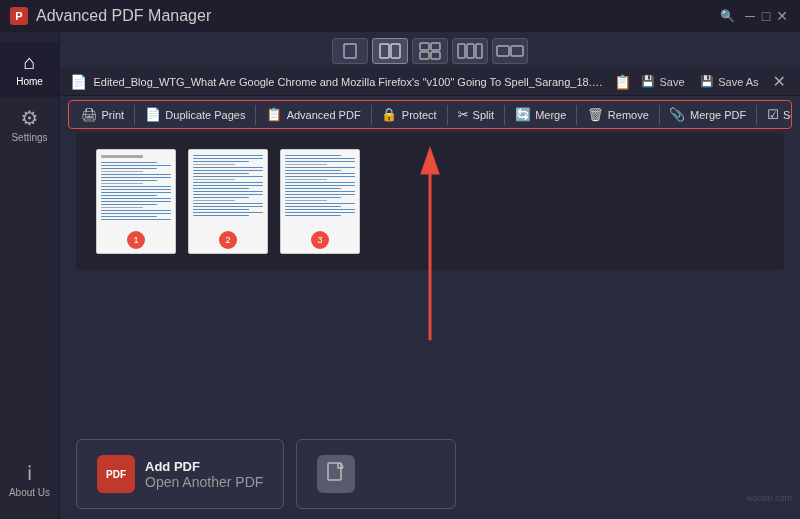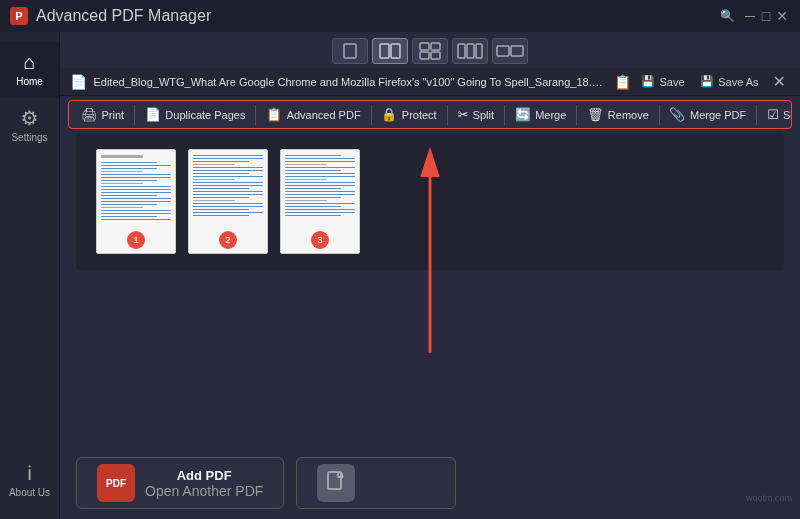--- a/index.html
+++ b/index.html
@@ -280,24 +280,23 @@
       padding: 8px 16px 10px;
       flex-shrink: 0;
     }
     .add-btn {
       display: flex;
       align-items: center;
       gap: 10px;
       background: #2e2e42;
       border: 1px solid #555;
       border-radius: 6px;
-      padding: 6px 20px;
+      padding: 15px 20px;
       cursor: pointer;
       min-width: 160px;
-      text-align: center;
     }
     .add-btn-icon {
       width: 38px;
       height: 38px;
       border-radius: 6px;
       display: flex;
       align-items: center;
       justify-content: center;
       font-size: 11px;
       font-weight: bold;

